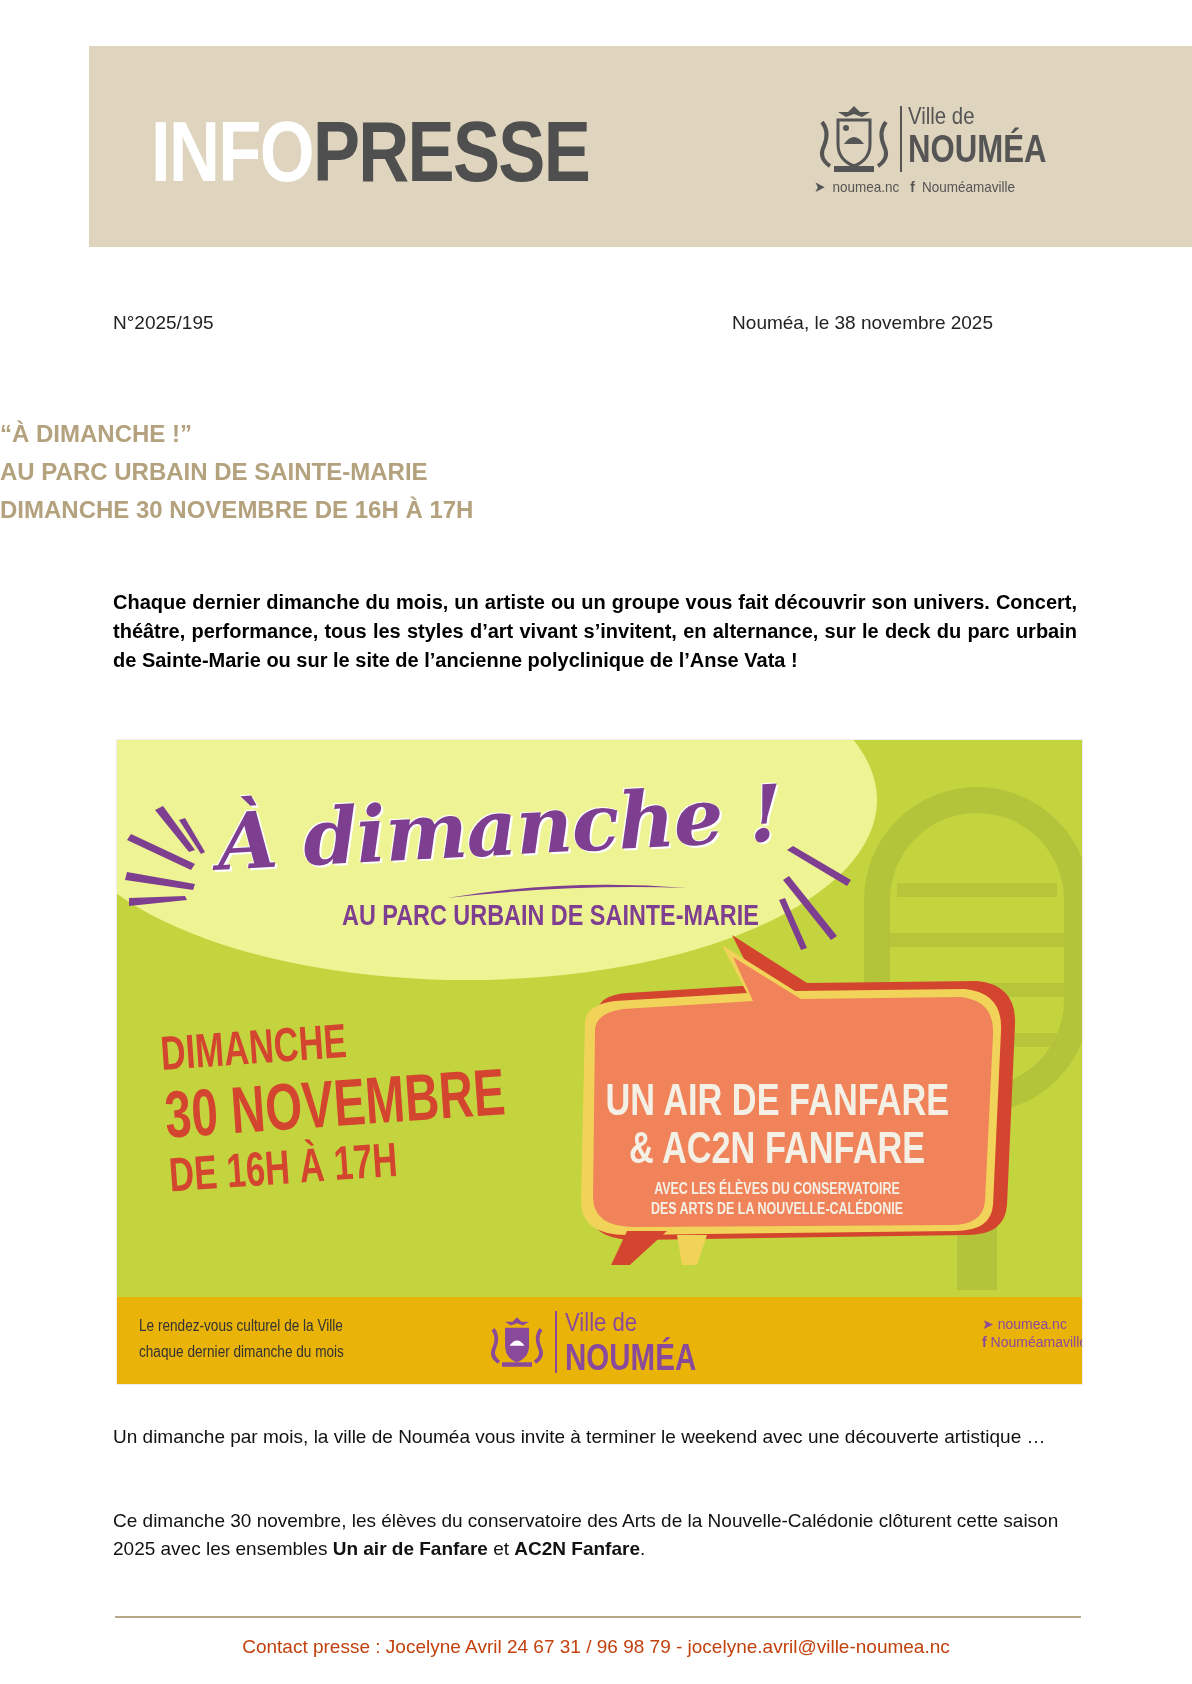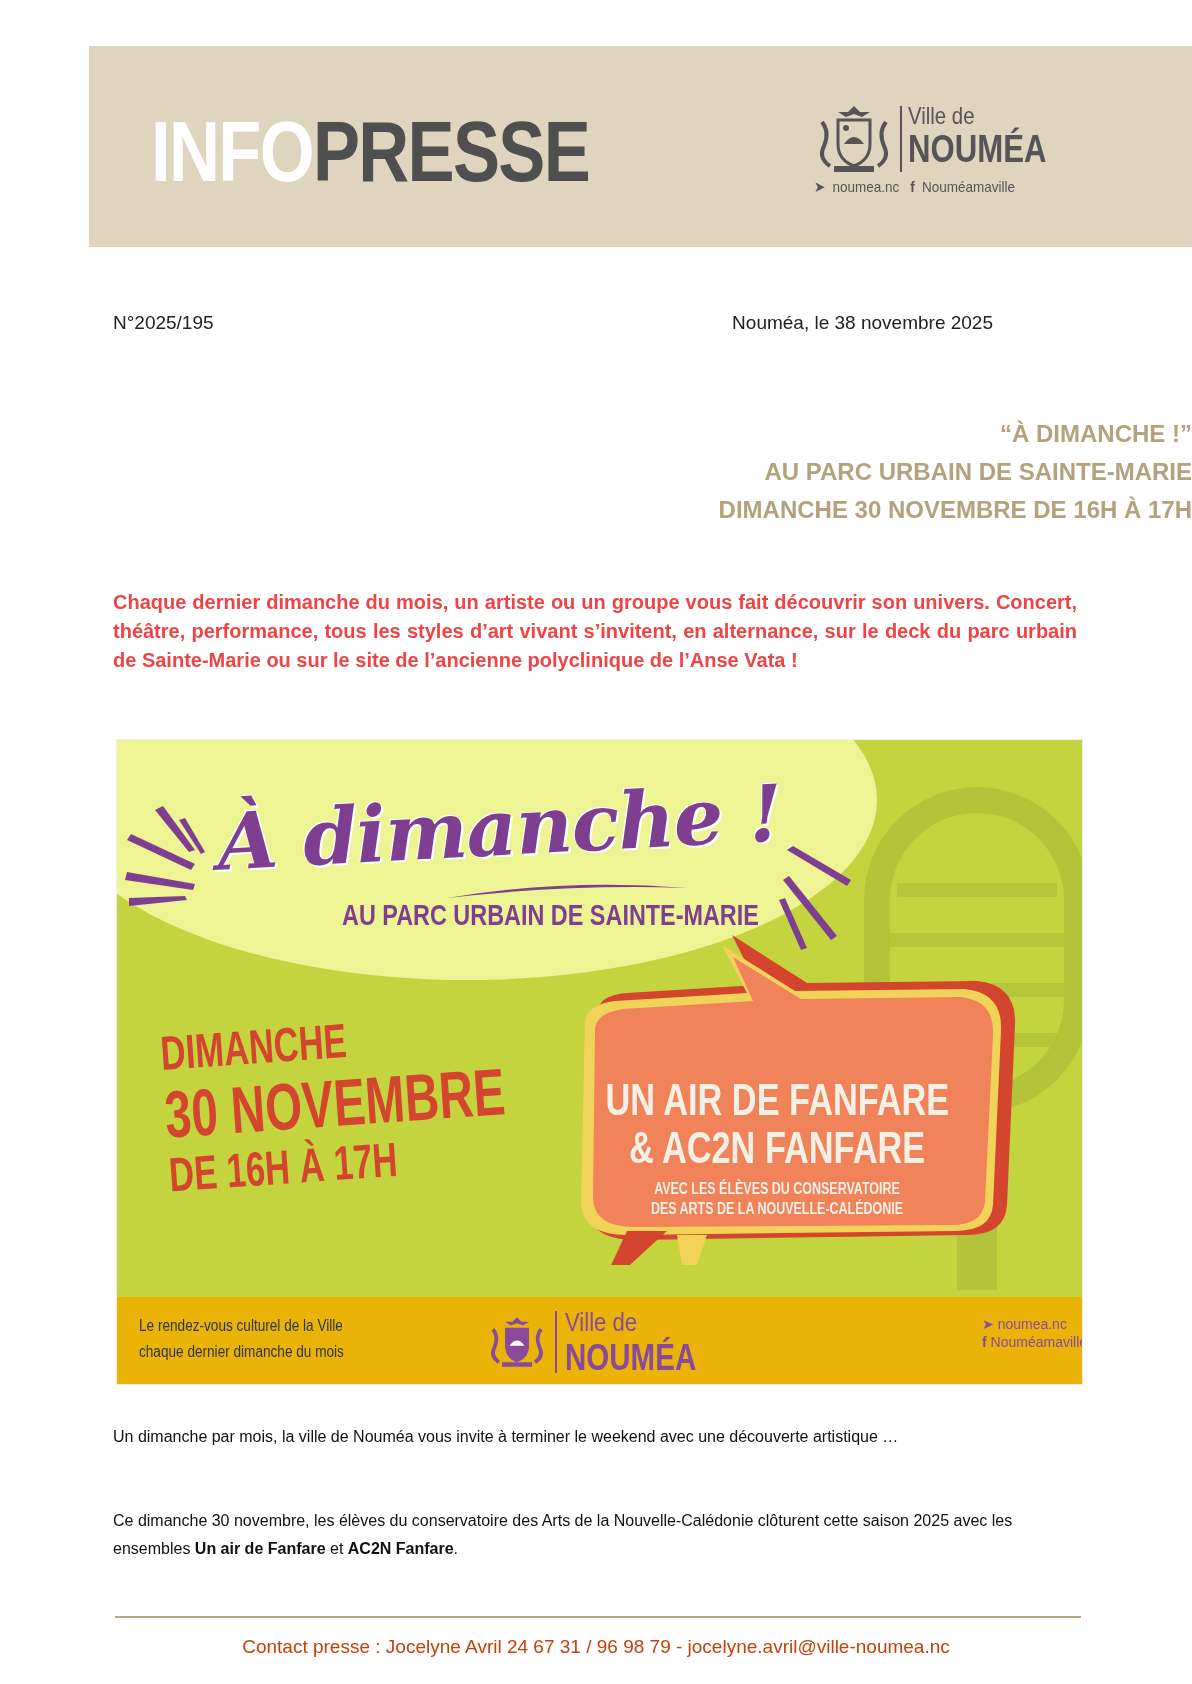--- a/index.html
+++ b/index.html
@@ -16,23 +16,23 @@
   .logo-divider { position: absolute; left: 86px; top: 2px; width: 2px; height: 66px; background: #555; }
   .logo-ville { position: absolute; left: 94px; top: 0; font-size: 24px; color: #555; line-height: 1; transform: scaleX(0.85); transform-origin: left; }
   .logo-noumea { position: absolute; left: 94px; top: 26px; font-size: 38px; font-weight: bold; color: #555; line-height: 1; transform: scaleX(0.82); transform-origin: left; }
   .logo-links { position: absolute; left: 0; top: 74px; font-size: 15px; color: #555; white-space: nowrap; transform: scaleX(0.9); transform-origin: left; }
   .logo-links span { margin-right: 8px; }
 
   .ref-line { position: absolute; left: 113px; top: 312px; width: 880px; font-size: 19px; color: #222; }
   .ref-num { position: absolute; left: 0; top: 0; }
   .ref-date { position: absolute; right: 0; top: 0; }
 
-  .title { position: absolute; left: 0; top: 415px; width: 1192px; text-align: right; color: #b3a27d; font-weight: bold; font-size: 24px; line-height: 38px; }
-
-  .lead { position: absolute; left: 113px; top: 588px; width: 964px; font-size: 20px; font-weight: bold; line-height: 29px; text-align: justify; color: #ef4444; }
+  .title { position: absolute; left: 0; top: 415px; width: 1192px; text-align: left; color: #b3a27d; font-weight: bold; font-size: 24px; line-height: 38px; }
+
+  .lead { position: absolute; left: 113px; top: 588px; width: 964px; font-size: 20px; font-weight: bold; line-height: 29px; text-align: justify; color: #000000; }
 
   .banner { position: absolute; left: 116px; top: 739px; width: 967px; height: 646px; background: #c4d43e; overflow: hidden; border: 1px solid #eee; }
   .banner-blob { position: absolute; left: -60px; top: -120px; width: 820px; height: 360px; background: #eef494; border-radius: 50%; }
   .mic { position: absolute; left: 700px; top: 40px; width: 300px; height: 520px; }
   .banner-title { position: absolute; left: 100px; top: 42px; font-family: "DejaVu Serif", serif; font-style: italic; font-weight: bold; font-size: 78px; color: #7f3f91; letter-spacing: -1px; text-shadow: 2px 2px 0 #fff, -1px -1px 0 #fff; transform: rotate(-3deg); }
   .banner-sub { position: absolute; left: 225px; top: 158px; font-size: 30px; font-weight: bold; color: #7f3f91; transform: scaleX(0.78); transform-origin: left; white-space: nowrap; }
   .swoosh { position: absolute; left: 330px; top: 140px; width: 240px; height: 20px; }
   .rays-left { position: absolute; left: 8px; top: 60px; width: 100px; height: 110px; }
   .rays-right { position: absolute; left: 660px; top: 100px; width: 80px; height: 110px; }
 
@@ -52,21 +52,21 @@
 
   .banner-footer { position: absolute; left: 0; top: 557px; width: 967px; height: 89px; background: #eab308; }
   .bf-tagline { position: absolute; left: 22px; top: 16px; font-size: 16px; line-height: 26px; color: #333; transform: scaleX(0.85); transform-origin: left; white-space: nowrap; }
   .bf-logo { position: absolute; left: 370px; top: 10px; width: 230px; height: 72px; }
   .bf-crest { position: absolute; left: 0; top: 4px; width: 60px; height: 62px; }
   .bf-div { position: absolute; left: 68px; top: 4px; width: 2px; height: 62px; background: #8a4a9c; }
   .bf-ville { position: absolute; left: 78px; top: 0; font-size: 26px; color: #8a4a9c; transform: scaleX(0.85); transform-origin: left; }
   .bf-noumea { position: absolute; left: 78px; top: 30px; font-size: 36px; font-weight: bold; color: #8a4a9c; transform: scaleX(0.82); transform-origin: left; }
   .bf-links { position: absolute; left: 865px; top: 18px; font-size: 14px; line-height: 18px; color: #8a4a9c; white-space: nowrap; }
 
-  .para { position: absolute; left: 113px; width: 970px; font-size: 16px; line-height: 28px; color: #111; }
+  .para { position: absolute; left: 113px; width: 970px; font-size: 19px; line-height: 28px; color: #111; }
   .p2 { top: 1423px; }
   .p3 { top: 1507px; }
   .para b { font-weight: bold; }
 
   .rule { position: absolute; left: 115px; top: 1616px; width: 966px; height: 2px; background: #b7a784; }
   .contact { position: absolute; left: 0; top: 1636px; width: 1192px; text-align: center; color: #c2410c; font-size: 19px; }
 </style>
 </head>
 <body>
 

